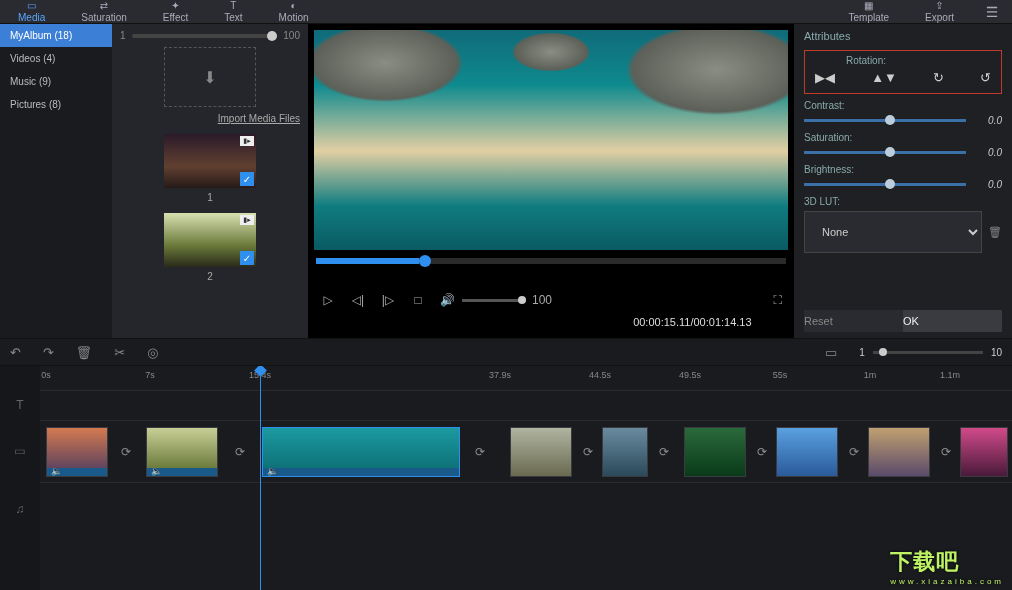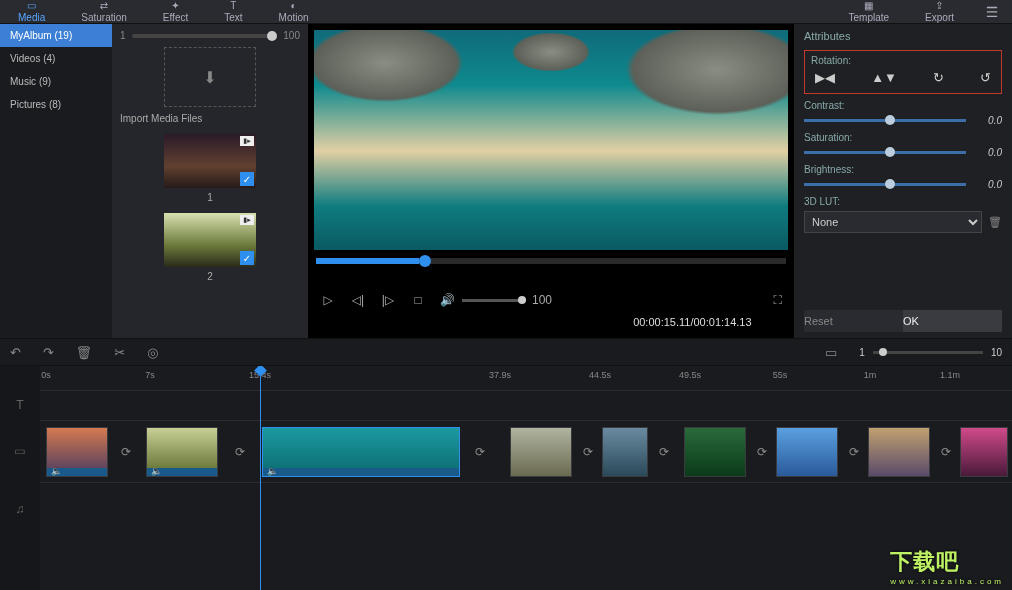--- a/index.html
+++ b/index.html
@@ -16,21 +16,21 @@
 
 .sidebar { width: 112px; background: #1a1b1f; display:flex; flex-direction:column; }
 .sidebar .item { padding: 6px 10px; color:#bbb; cursor:pointer; font-size:10px; }
 .sidebar .item.active { background:#3c7fd6; color:#fff; }
 
 .medialist { width: 196px; background:#25262b; display:flex; flex-direction:column; padding:6px 8px; overflow:hidden; position:relative; }
 .medialist .zoombar { display:flex; align-items:center; gap:6px; font-size:10px; color:#888; margin-bottom:6px;}
 .medialist .zoombar .track { flex:1; height:4px; background:#444; border-radius:2px; position:relative;}
 .medialist .zoombar .knob { position:absolute; right:0; top:-3px; width:10px; height:10px; background:#ccc; border-radius:50%;}
 .import-box { width:92px; height:60px; border:1px dashed #555; margin:0 auto; display:flex; align-items:center; justify-content:center; color:#888; font-size:16px; }
-.import-label { text-align:left; font-size:10px; color:#aaa; margin:6px 0 10px;}
+.import-label { text-align:right; font-size:10px; color:#aaa; margin:6px 0 10px;text-decoration:underline;}
 .thumb { width:92px; height:54px; margin:0 auto 4px; position:relative; background:#333; display:flex; align-items:center; justify-content:center; font-size:9px; color:#666; overflow:hidden;}
 .thumb .vidbadge { position:absolute; top:2px; right:2px; width:14px; height:10px; background:#eee; color:#333; font-size:7px; display:flex;align-items:center;justify-content:center;}
 .thumb .check { position:absolute; bottom:2px; right:2px; width:14px; height:14px; background:#2f8fef; color:#fff; font-size:10px; display:flex;align-items:center;justify-content:center;}
 .thumb-label { text-align:center; font-size:10px; color:#aaa; margin-bottom:10px;}
 .thumb.city { background:linear-gradient(180deg,#2b1a2a,#614030 60%,#251a18);}
 .thumb.field { background:linear-gradient(180deg,#d8e0b0,#6b7a3a 60%,#2a2a1a);}
 
 .preview { flex:1; background:#000; display:flex; flex-direction:column; padding:6px; }
 .preview-img { flex:1; background:linear-gradient(180deg,#106b7a 0%,#0e8a8e 25%,#e2cfa3 55%,#0f7c80 80%,#0a5a62 100%); position:relative; overflow:hidden;}
 .preview-img::before{content:"";position:absolute;inset:0;background:
@@ -44,30 +44,30 @@
 .preview .controls .btn { width:16px; text-align:center; cursor:pointer; }
 .preview .controls .vol { display:flex; align-items:center; gap:6px; }
 .preview .controls .vol .vtrack{ width:64px; height:3px; background:#555; position:relative;}
 .preview .controls .vol .vtrack .vk{position:absolute;right:0;top:-3px;width:8px;height:8px;border-radius:50%;background:#ccc;}
 .preview .controls .time { margin-left:auto; font-size:11px; color:#ddd;margin-top:44px;}
 .preview .controls .fs { margin-left:8px; cursor:pointer;}
 
 .attrs { width: 218px; background:#1f2024; padding:6px 10px; display:flex; flex-direction:column; gap:6px; font-size:11px; color:#a8b;}
 .attrs .title { color:#8aa; font-size:11px; margin-bottom:2px;}
 .attrs .rotbox { border:1px solid #c0392b; padding:4px 6px 8px;}
-.attrs .rotbox .lbl{ color:#8aa; font-size:10px; margin-bottom:4px;}
+.attrs .rotbox .lbl{ color:#8aa; font-size:10px; margin-bottom:4px;margin-left:35px;}
 .attrs .rotbox .icons{ display:flex; justify-content:space-between; padding:0 4px; color:#ccc; font-size:13px;}
 .attrs .sliderrow { display:flex; flex-direction:column; gap:4px;}
 .attrs .sliderrow .lbl{ color:#8aa; font-size:10px;}
 .attrs .sliderrow .sl{ display:flex; align-items:center; gap:8px;font-style:italic;}
 .attrs .sliderrow .track{ flex:1; height:3px; background:#3b6fa8; position:relative;}
 .attrs .sliderrow .kn{ position:absolute; left:50%; top:-4px; width:10px; height:10px; background:#bcd; border-radius:50%;}
 .attrs .sliderrow .val{ width:28px; text-align:right; font-size:10px; color:#ccc;}
 .attrs .lutsel { display:flex; gap:6px; align-items:center;}
-.attrs .lutsel select{ flex:1; background:#2a2b30; border:1px solid #444; color:#ccc; font-size:11px; padding:3px;}
+.attrs .lutsel select{ flex:1; background:#2a2b30; border:1px solid #444; color:#ccc; font-size:11px; padding:13px;}
 .attrs .lutsel .trash{ color:#888; cursor:pointer;}
 .attrs .okrow{ display:flex; margin-top:auto;}
 .attrs .okrow .btn{ flex:1; padding:5px 0; font-size:11px; cursor:pointer;}
 .attrs .okrow .reset{ background:#2a2b30; color:#888;}
 .attrs .okrow .ok{ background:#3a3b40; color:#eee;}
 
 .toolbar2 { height:28px; background:#1a1b1f; display:flex; align-items:center; padding:0 10px; gap:22px; color:#888; font-size:13px; border-top:1px solid #111; border-bottom:1px solid #111;}
 .toolbar2 .sp{flex:1;}
 .toolbar2 .zrow{display:flex;align-items:center;gap:8px;font-size:10px;color:#ccc;}
 .toolbar2 .zrow .zt{width:110px;height:3px;background:#444;position:relative;}
@@ -132,21 +132,21 @@
     </div>
   <div class="tab">
       <span class="micon">⇪</span>
       <span>Export</span>
     </div>
   <div class="hamburger">☰</div>
 </div>
 
 <div class="main">
   <div class="sidebar">
-    <div class="item active">MyAlbum  (19)</div>
+    <div class="item active">MyAlbum  (18)</div>
     <div class="item">Videos  (4)</div>
     <div class="item">Music  (9)</div>
     <div class="item">Pictures  (8)</div>
   </div>
 
   <div class="medialist">
     <div class="zoombar">
       <span>1</span>
       <div class="track">
           <div class="knob"></div>

